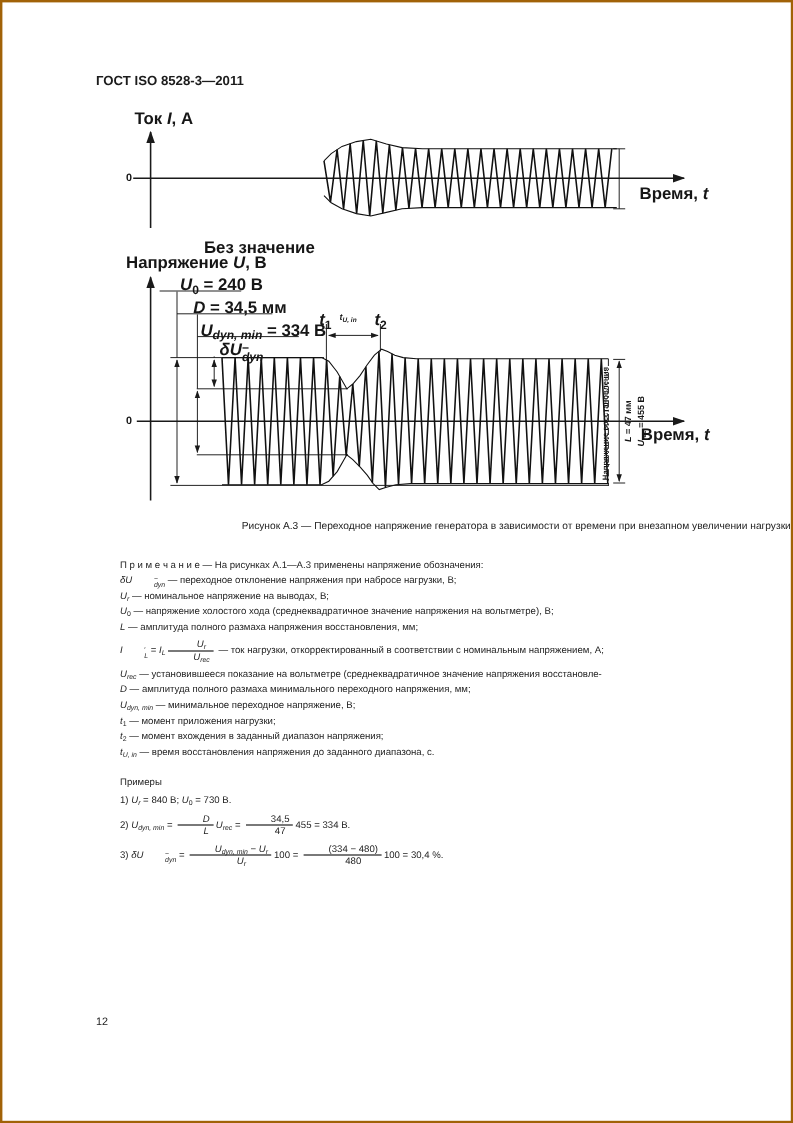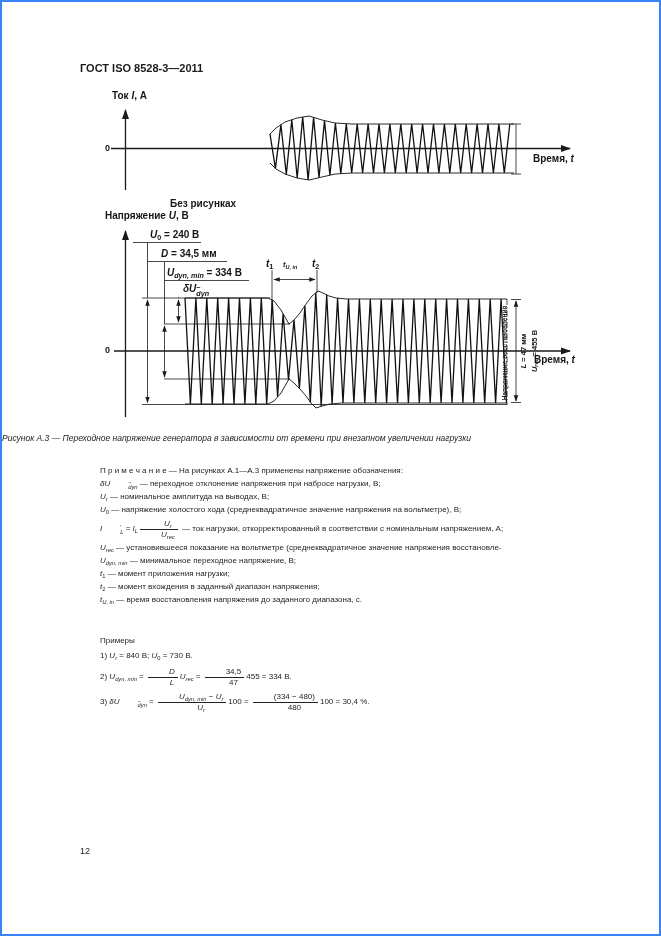--- a/index.html
+++ b/index.html
@@ -1,38 +1,38 @@
 <!DOCTYPE html>
 <html><head>
 <meta charset="utf-8">
 <style>
   html,body{margin:0;padding:0;background:#e8e8e8;}
-  #page{position:relative;width:661px;height:936px;background:#fff;border:2px solid #3b82f6;
+  #page{position:relative;width:661px;height:936px;background:#fff;border:2px solid #a16207;
         box-sizing:border-box;overflow:hidden;font-family:"Liberation Sans",sans-serif;color:#1c1c1c;}
   #gfx{position:absolute;left:0;top:0;width:661px;height:936px;}
   .ax{stroke:#1a1a1a;stroke-width:1.3;fill:none}
   .tn{stroke:#1a1a1a;stroke-width:0.8;fill:none}
   .wv{stroke:#111;stroke-width:1.3;fill:none}
   .ev{stroke:#111;stroke-width:0.9;fill:none}
-  .lbl{position:absolute;font-weight:bold;font-size:10px;line-height:1.15;white-space:nowrap;color:#161616;}
+  .lbl{position:absolute;font-weight:bold;font-size:14px;line-height:1.15;white-space:nowrap;color:#161616;}
   .rot{transform:translate(-50%,-50%) rotate(-90deg);}
   .v{font-style:italic;}
   sub{font-size:0.72em;vertical-align:-0.28em;line-height:0;}
   .stk{display:inline-block;vertical-align:-0.5em;text-align:left;font-size:0.72em;line-height:0.8em;}
   .stk span{display:block;}
   .frac{display:inline-block;vertical-align:middle;text-align:center;margin:0 2px;line-height:1.2;}
   .frac .fn{display:block;border-bottom:1px solid #222;padding:0 3px 0px;}
   .frac .fd{display:block;padding:0px 3px 0;}
   #hdr{position:absolute;left:78px;top:60px;font-size:11px;font-weight:bold;}
-  #cap{position:absolute;left:0;right:0;top:431px;text-align:left;font-size:8.5px;color:#222;font-style:italic;}
+  #cap{position:absolute;left:0;right:0;top:431px;text-align:right;font-size:8.5px;color:#222;}
   #note{position:absolute;left:80px;top:462px;width:506px;font-size:8px;line-height:13px;color:#242424;}
   .def{white-space:nowrap;text-indent:18px;}
   .wrapline{white-space:nowrap;text-indent:0;}
   .def-il{text-indent:18px;margin:3px 0 2px;white-space:nowrap;}
-  .ex-title{margin-top:28px;text-indent:18px;}
+  .ex-title{margin-top:12px;text-indent:18px;}
   .exrow{margin-top:2px;text-indent:18px;white-space:nowrap;}
   .exfr{margin-top:5px;}
   #pageno{position:absolute;left:78px;top:844px;font-size:9px;color:#222;}
 </style>
 </head>
 <body>
 
 <div id="page">
 
   <div id="hdr">ГОСТ ISO 8528-3—2011</div>
@@ -87,21 +87,21 @@
       <path id="w2" class="wv" d="M183.0,296.0 L188.4,402.0 L193.9,296.0 L199.3,402.0 L204.8,296.0 L210.2,402.0 L215.7,296.0 L221.1,402.0 L226.6,296.0 L232.0,402.0 L237.5,296.0 L242.9,402.0 L248.4,296.0 L253.8,402.0 L259.3,296.0 L264.7,402.0 L270.2,298.1 L275.6,394.8 L281.1,311.7 L286.5,377.8 L292.0,318.0 L297.4,386.4 L302.9,303.7 L308.3,400.1 L313.8,290.8 L319.2,404.3 L324.7,292.8 L330.1,401.8 L335.6,296.1 L341.0,401.0 L346.5,297.0 L351.9,401.0 L357.4,297.0 L362.8,401.0 L368.3,297.0 L373.7,401.0 L379.2,297.0 L384.6,401.0 L390.1,297.0 L395.5,401.0 L401.0,297.0 L406.4,401.0 L411.9,297.0 L417.3,401.0 L422.8,297.0 L428.2,401.0 L433.7,297.0 L439.1,401.0 L444.6,297.0 L450.0,401.0 L455.5,297.0 L460.9,401.0 L466.4,297.0 L471.8,401.0 L477.3,297.0 L482.7,401.0 L488.2,297.0 L493.6,401.0 L499.1,297.0 L504.5,401.0 "></path>
         <path id="e2t" class="ev" d="M183,296 L266,296 L272,299 L279,308 L287,322 L292,318 L298,311 L304,302 L310,294 L316,289 L321,291 L327,294 L334,296 L345,297 L505,297"></path>
         <path id="e2b" class="ev" d="M183,402 L266,402 L272,399 L279,391 L287,377 L292,381 L298,387 L304,394 L309,401 L314,406 L320,404 L328,402 L340,401 L505,401"></path>
     </g>
   </svg>
 
   <span class="lbl" style="left:110px;top:88px"><span>Ток </span><span class="v">I</span><span>, А</span></span>
   <span class="lbl" style="left:103px;top:141px;font-size:9px">0</span>
   <span class="lbl" style="left:531px;top:151px"><span>Время, </span><span class="v">t</span></span>
 
-  <span class="lbl" style="left:168px;top:196px">Без рисунках</span>
+  <span class="lbl" style="left:168px;top:196px">Без значение</span>
 
   <span class="lbl" style="left:103px;top:208px"><span>Напряжение </span><span class="v">U</span><span>, В</span></span>
   <span class="lbl" style="left:148px;top:227px"><span class="v">U</span><sub>0</sub><span> = 240 В</span></span>
   <span class="lbl" style="left:159px;top:246px"><span class="v">D</span><span> = 34,5 мм</span></span>
   <span class="lbl" style="left:165px;top:265px"><span class="v">U</span><sub class="v">dyn, min</sub><span> = 334 В</span></span>
   <span class="lbl" style="left:181px;top:281px"><span class="v">δU</span><span class="stk"><span>−</span><span class="v">dyn</span></span></span>
   <span class="lbl" style="left:264px;top:256px"><span class="v">t</span><sub>1</sub></span>
   <span class="lbl" style="left:281px;top:259px;font-size:7.5px"><span class="v">t</span><sub class="v">U, in</sub></span>
   <span class="lbl" style="left:310px;top:256px"><span class="v">t</span><sub>2</sub></span>
   <span class="lbl" style="left:103px;top:343px;font-size:9px">0</span>
@@ -109,26 +109,28 @@
   <span class="lbl rot" style="left:503px;top:351px;font-size:6.5px">Напряжение восстановления</span>
   <span class="lbl rot" style="left:522px;top:349px;font-size:7.5px"><span class="v">L</span><span> = 47 мм</span></span>
   <span class="lbl rot" style="left:533px;top:349px;font-size:7.5px"><span class="v">U</span><sub class="v">rec</sub><span> = 455 В</span></span>
 
   <div id="cap">Рисунок А.3 — Переходное напряжение генератора в зависимости от времени при внезапном увеличении нагрузки</div>
 
   <div id="note">
     <div class="def">П р и м е ч а н и е — На рисунках А.1—А.3 применены напряжение обозначения:</div>
 
     <div class="def"><span class="v">δU</span><span class="stk"><span>−</span><span class="v">dyn</span></span> <span>— переходное отклонение напряжения при набросе нагрузки, В;</span></div>
-    <div class="def"><span class="v">U</span><sub class="v">r</sub> <span>— номинальное амплитуда на выводах, В;</span></div>
+    <div class="def"><span class="v">U</span><sub class="v">r</sub> <span>— номинальное напряжение на выводах, В;</span></div>
     <div class="def"><span class="v">U</span><sub>0</sub> <span>— напряжение холостого хода (среднеквадратичное значение напряжения на вольтметре), В;</span></div>
+    <div class="def"><span class="v">L</span><sub></sub> <span>— амплитуда полного размаха напряжения восстановления, мм;</span></div>
 
     <div class="def-il"><span class="v">I</span><span class="stk"><span>′</span><span class="v">L</span></span><span> = </span><span class="v">I</span><sub class="v">L</sub><span class="frac"><span class="fn"><span class="v">U</span><sub class="v">r</sub></span><span class="fd"><span class="v">U</span><sub class="v">rec</sub></span></span> <span>— ток нагрузки, откорректированный в соответствии с номинальным напряжением, А;</span></div>
 
     <div class="def"><span class="v">U</span><sub class="v">rec</sub> <span>— установившееся показание на вольтметре (среднеквадратичное значение напряжения восстановле-</span></div>
+    <div class="def"><span class="v">D</span><sub></sub> <span>— амплитуда полного размаха минимального переходного напряжения, мм;</span></div>
     <div class="def"><span class="v">U</span><sub class="v">dyn, min</sub> <span>— минимальное переходное напряжение, В;</span></div>
     <div class="def"><span class="v">t</span><sub>1</sub> <span>— момент приложения нагрузки;</span></div>
     <div class="def"><span class="v">t</span><sub>2</sub> <span>— момент вхождения в заданный диапазон напряжения;</span></div>
     <div class="def"><span class="v">t</span><sub class="v">U, in</sub> <span>— время восстановления напряжения до заданного диапазона, с.</span></div>
 
     <div class="ex-title">Примеры</div>
 
     <div class="exrow"><span>1) </span><span class="v">U</span><sub class="v">r</sub><span> = 840 В; </span><span class="v">U</span><sub>0</sub><span> = 730 В.</span></div>
 
     <div class="exrow exfr"><span>2) </span><span class="v">U</span><sub class="v">dyn, min</sub><span> = </span><span class="frac"><span class="fn v">D</span><span class="fd v">L</span></span><span class="v">U</span><sub class="v">rec</sub><span> = </span><span class="frac"><span class="fn">34,5</span><span class="fd">47</span></span><span>455 = 334 В.</span></div>

